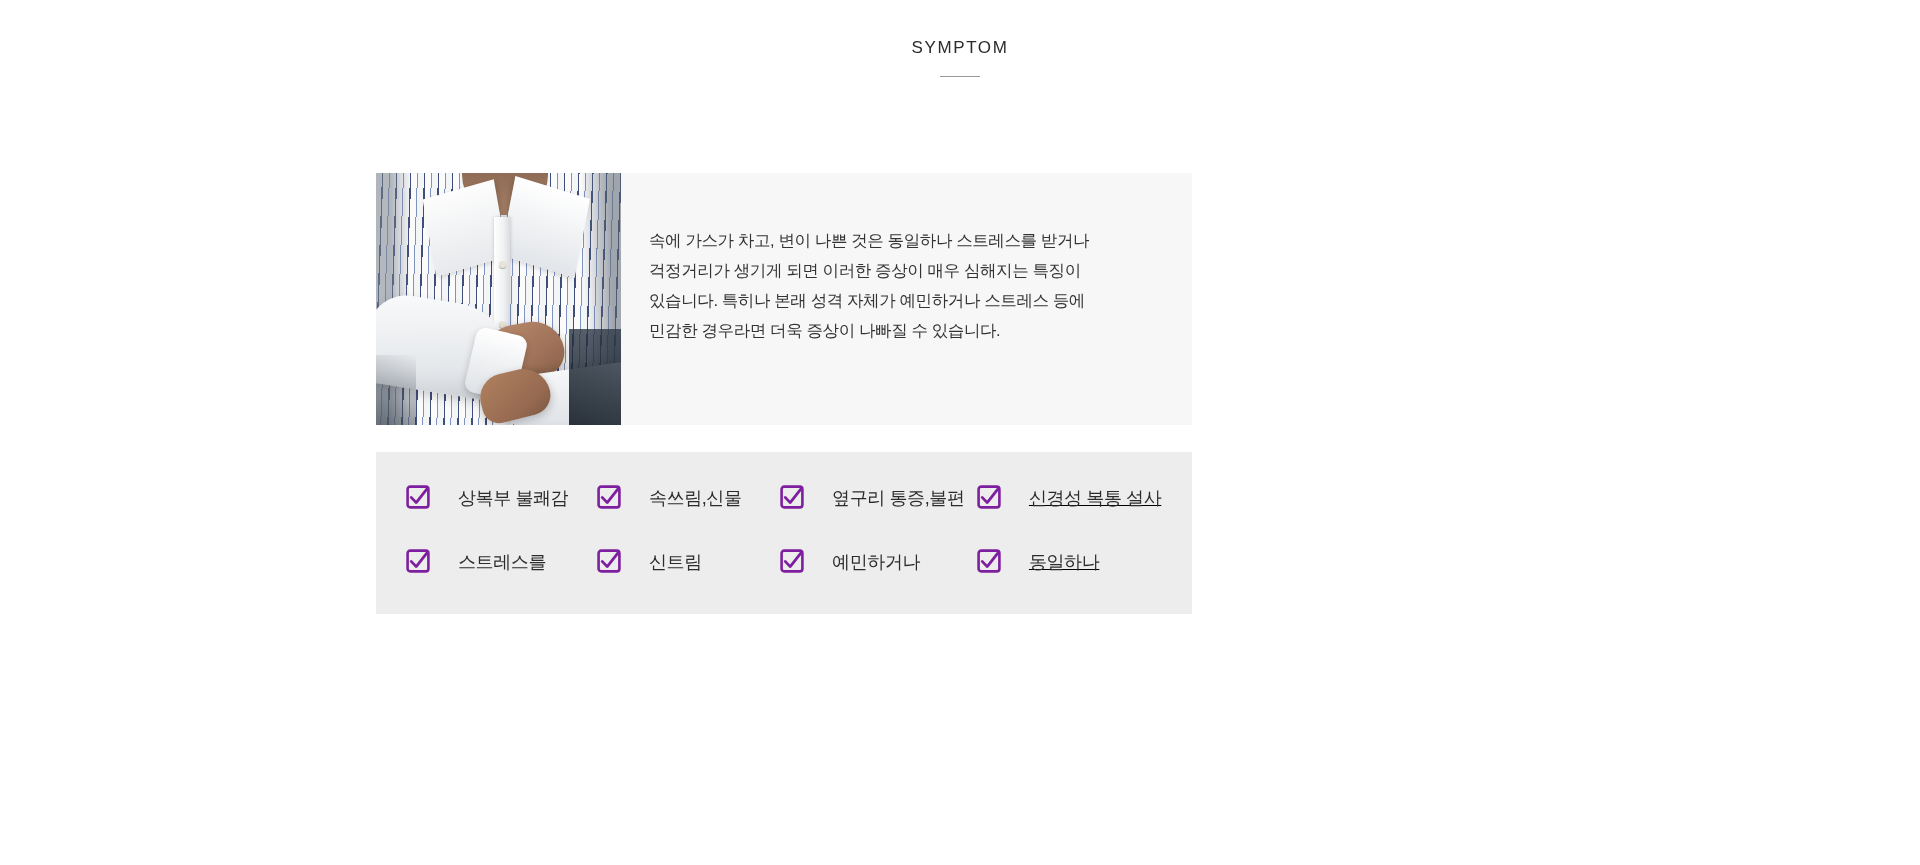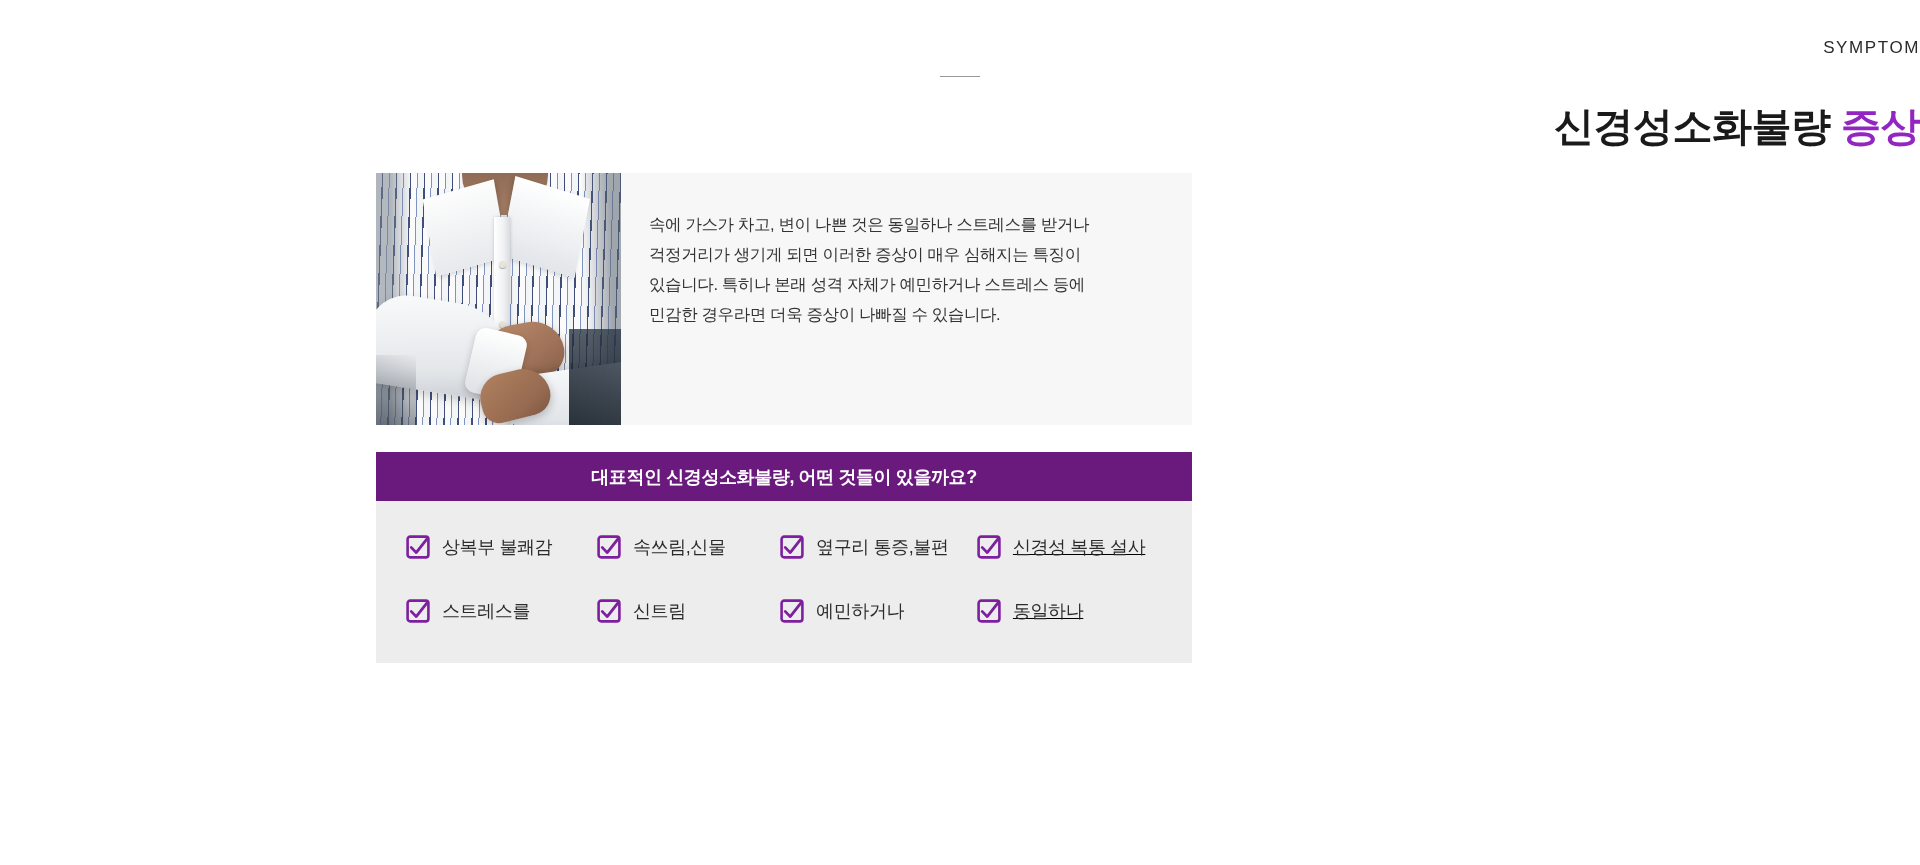--- a/index.html
+++ b/index.html
@@ -16,21 +16,21 @@
     height: 865px;
     background: #ffffff;
   }
 
   
   .header {
     position: absolute;
     top: 36px;
     left: 0;
     width: 1920px;
-    text-align: right;
+    text-align: center;
   }
   .eyebrow {
     font-size: 17px;
     letter-spacing: 1.6px;
     color: #2b2b2b;
     font-weight: 400;
     line-height: 24px;
   }
   .divider {
     width: 40px;
@@ -186,21 +186,21 @@
   }
   .card-heading {
     font-size: 20px;
     font-weight: 700;
     line-height: 30px;
     color: #1a1a1a;
     letter-spacing: -0.4px;
     white-space: pre-line;
   }
   .card-text {
-    margin-top: 2px;
+    margin-top: 18px;
     font-size: 16.5px;
     font-weight: 400;
     line-height: 30px;
     color: #333333;
     letter-spacing: -0.4px;
     white-space: pre-line;
   }
 
   
   .list-block {
@@ -227,22 +227,22 @@
     background: #ededed;
     padding: 24px 30px 30px 30px;
   }
   .list-row {
     display: flex;
     align-items: center;
     height: 44px;
   }
   .list-item {
     display: flex;
-    align-items: center;
-    gap: 12px;
+    align-items: flex-start;
+    gap: 28px;
   }
   .list-item.c1 { width: 196px; }
   .list-item.c2 { width: 188px; }
   .list-item.c3 { width: 202px; }
   .list-item.c4 { width: 190px; text-decoration: underline; }
   .check-icon {
     flex: 0 0 auto;
     width: 24px;
     height: 24px;
     display: block;
@@ -257,23 +257,20 @@
   }
 </style>
 </head>
 <body>
 
 <div class="page">
 
   <div class="header">
     <div class="eyebrow">SYMPTOM</div>
     <div class="divider"></div>
-    <div class="main-title">
-      <span>신경성소화불량</span><span>&nbsp;</span><span class="accent">증상</span>
-    </div>
   </div>
 
   <div class="card">
 
     <div class="card-photo">
       <div class="photo-bg"></div>
       <div class="photo-neck"></div>
       <div class="photo-collar-l"></div>
       <div class="photo-collar-r"></div>
       <div class="photo-placket"></div>
@@ -291,23 +288,20 @@
     <div class="card-body">
       <div class="card-text">속에 가스가 차고, 변이 나쁜 것은 동일하나 스트레스를 받거나
 걱정거리가 생기게 되면 이러한 증상이 매우 심해지는 특징이
 있습니다. 특히나 본래 성격 자체가 예민하거나 스트레스 등에
 민감한 경우라면 더욱 증상이 나빠질 수 있습니다.</div>
     </div>
   </div>
 
   <div class="list-block">
 
-    <div class="list-bar">
-      <div class="list-bar-title">대표적인 신경성소화불량, 어떤 것들이 있을까요?</div>
-    </div>
 
     <div class="list-panel">
 
       <div class="list-row">
         <div class="list-item c1">
           <span class="check-icon">
             <svg viewBox="0 0 24 24" width="24" height="24">
               <rect x="1.6" y="1.6" width="20.8" height="20.8" rx="2.6" fill="none" stroke="#7d1f9e" stroke-width="2.6"></rect>
               <path d="M5.2 12.4 L10.2 17.6 L21.2 3.6" fill="none" stroke="#7d1f9e" stroke-width="2.8" stroke-linecap="round" stroke-linejoin="round"></path>
             </svg>

